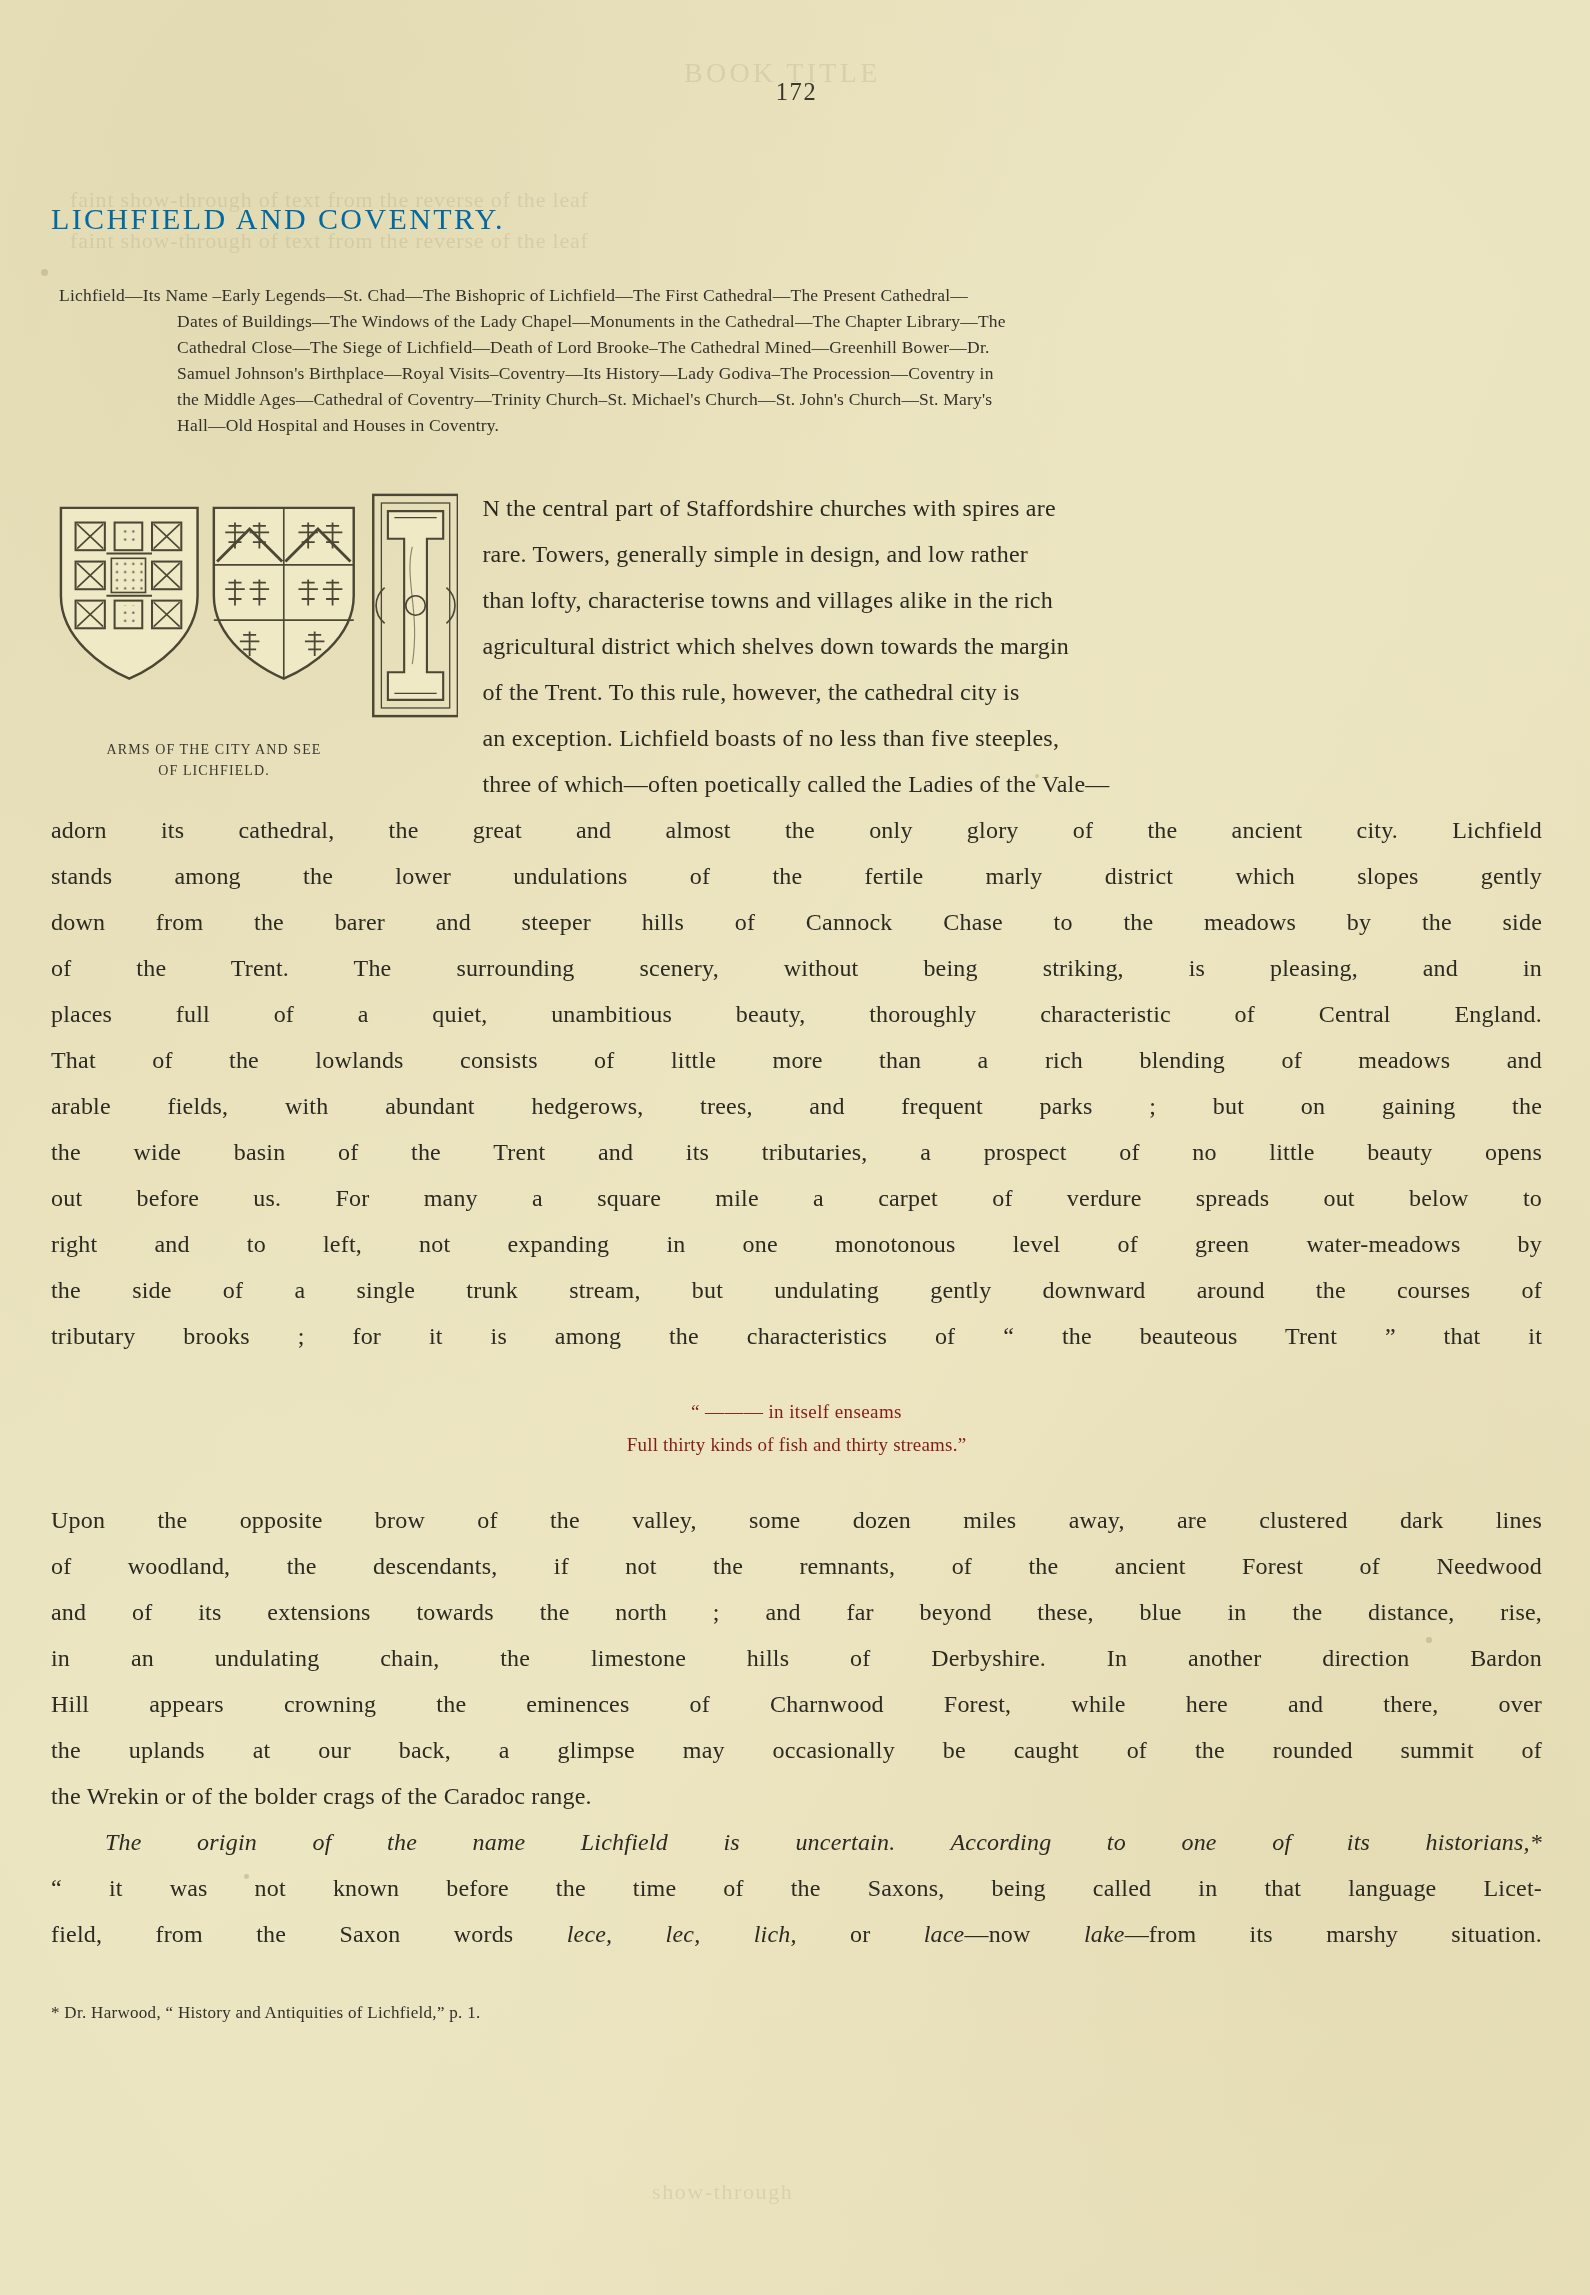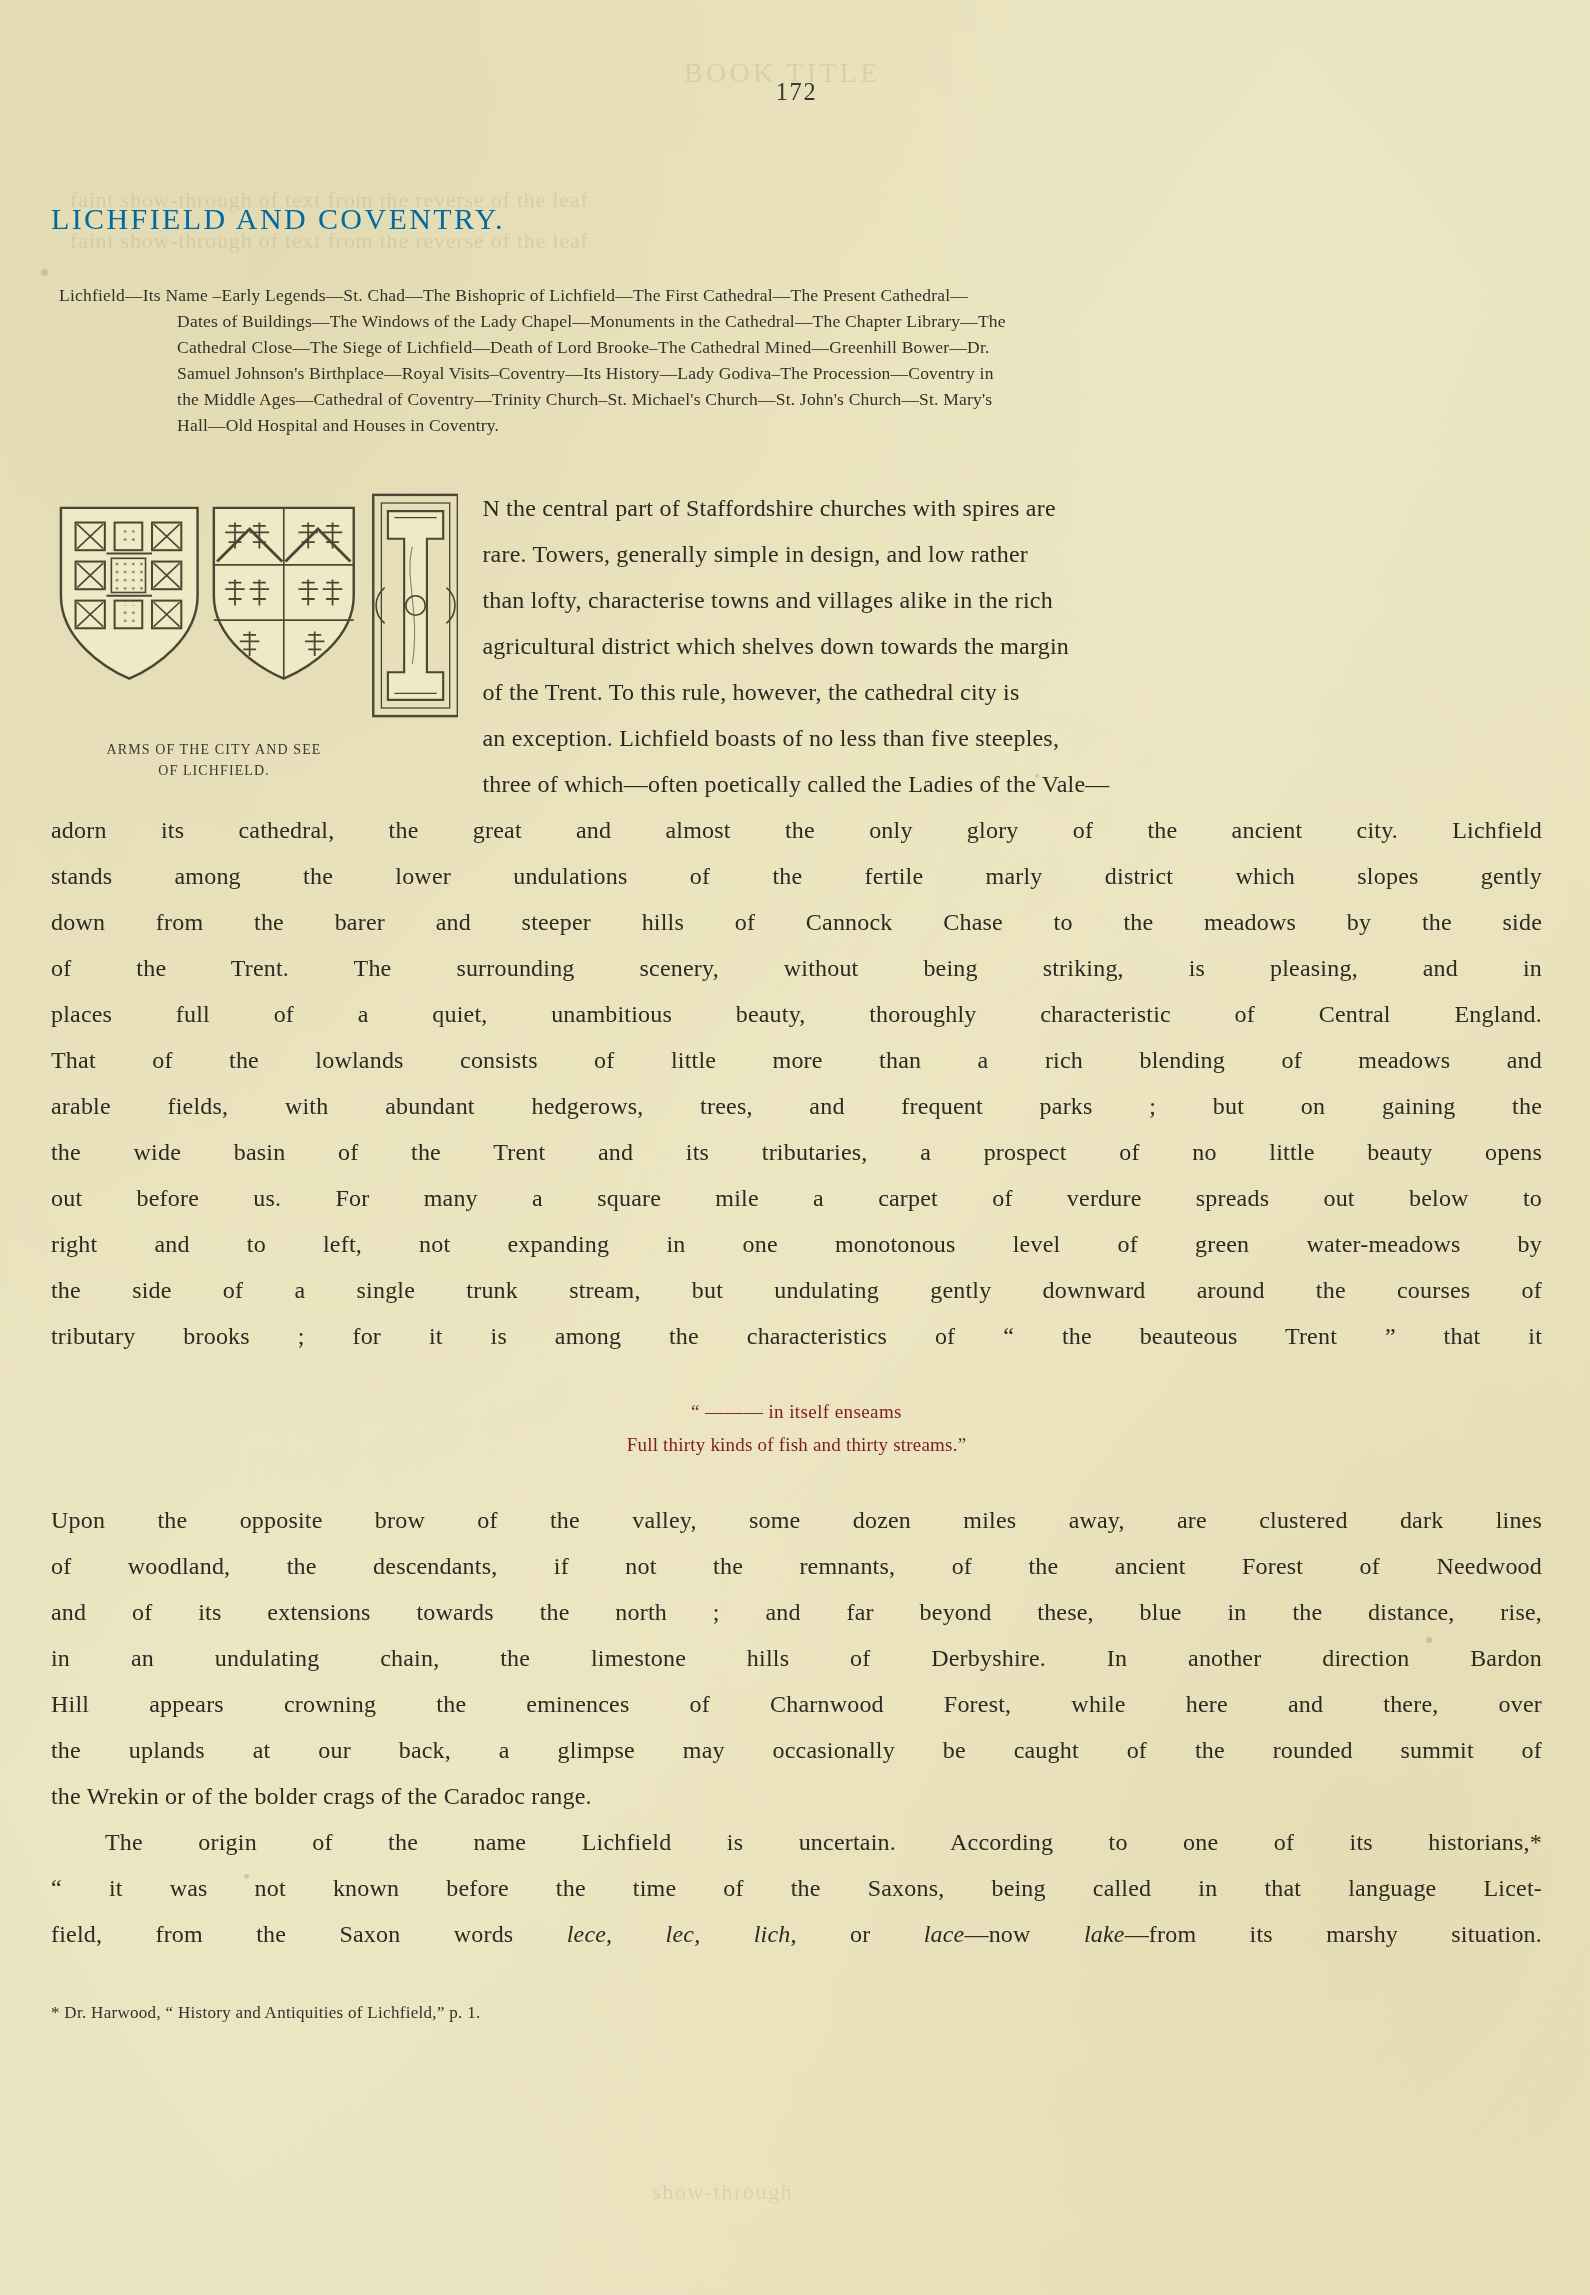--- a/index.html
+++ b/index.html
@@ -303,21 +303,21 @@
         <span class="ln just">Upon the opposite brow of the valley, some dozen miles away, are clustered dark lines</span>
         <span class="ln just">of woodland, the descendants, if not the remnants, of the ancient Forest of Needwood</span>
         <span class="ln just">and of its extensions towards the north ; and far beyond these, blue in the distance, rise,</span>
         <span class="ln just">in an undulating chain, the limestone hills of Derbyshire.    In another direction Bardon</span>
         <span class="ln just">Hill appears crowning the eminences of Charnwood Forest, while here and there, over</span>
         <span class="ln just">the uplands at our back, a glimpse may occasionally be caught of the rounded summit of</span>
         <span class="ln">the Wrekin or of the bolder crags of the Caradoc range.</span>
       </p>
 
       <p>
-        <span class="ln just" style="text-indent:54px;">The origin of the name Lichfield is uncertain.    According to one of its historians,*</span>
+        <span class="ln just" style="text-indent:54px;font-style:italic;">The origin of the name Lichfield is uncertain.    According to one of its historians,*</span>
         <span class="ln just">“ it was not known before the time of the Saxons, being called in that language Licet-</span>
         <span class="ln just">field, from the Saxon words <i>lece,</i> <i>lec,</i> <i>lich,</i> or <i>lace</i>—now <i>lake</i>—from its marshy situation.</span>
       </p>
 
       <div class="footnote">* Dr. Harwood, “ History and Antiquities of Lichfield,” p. 1.</div>
 
     </div>
   </div>
 </div>
 

